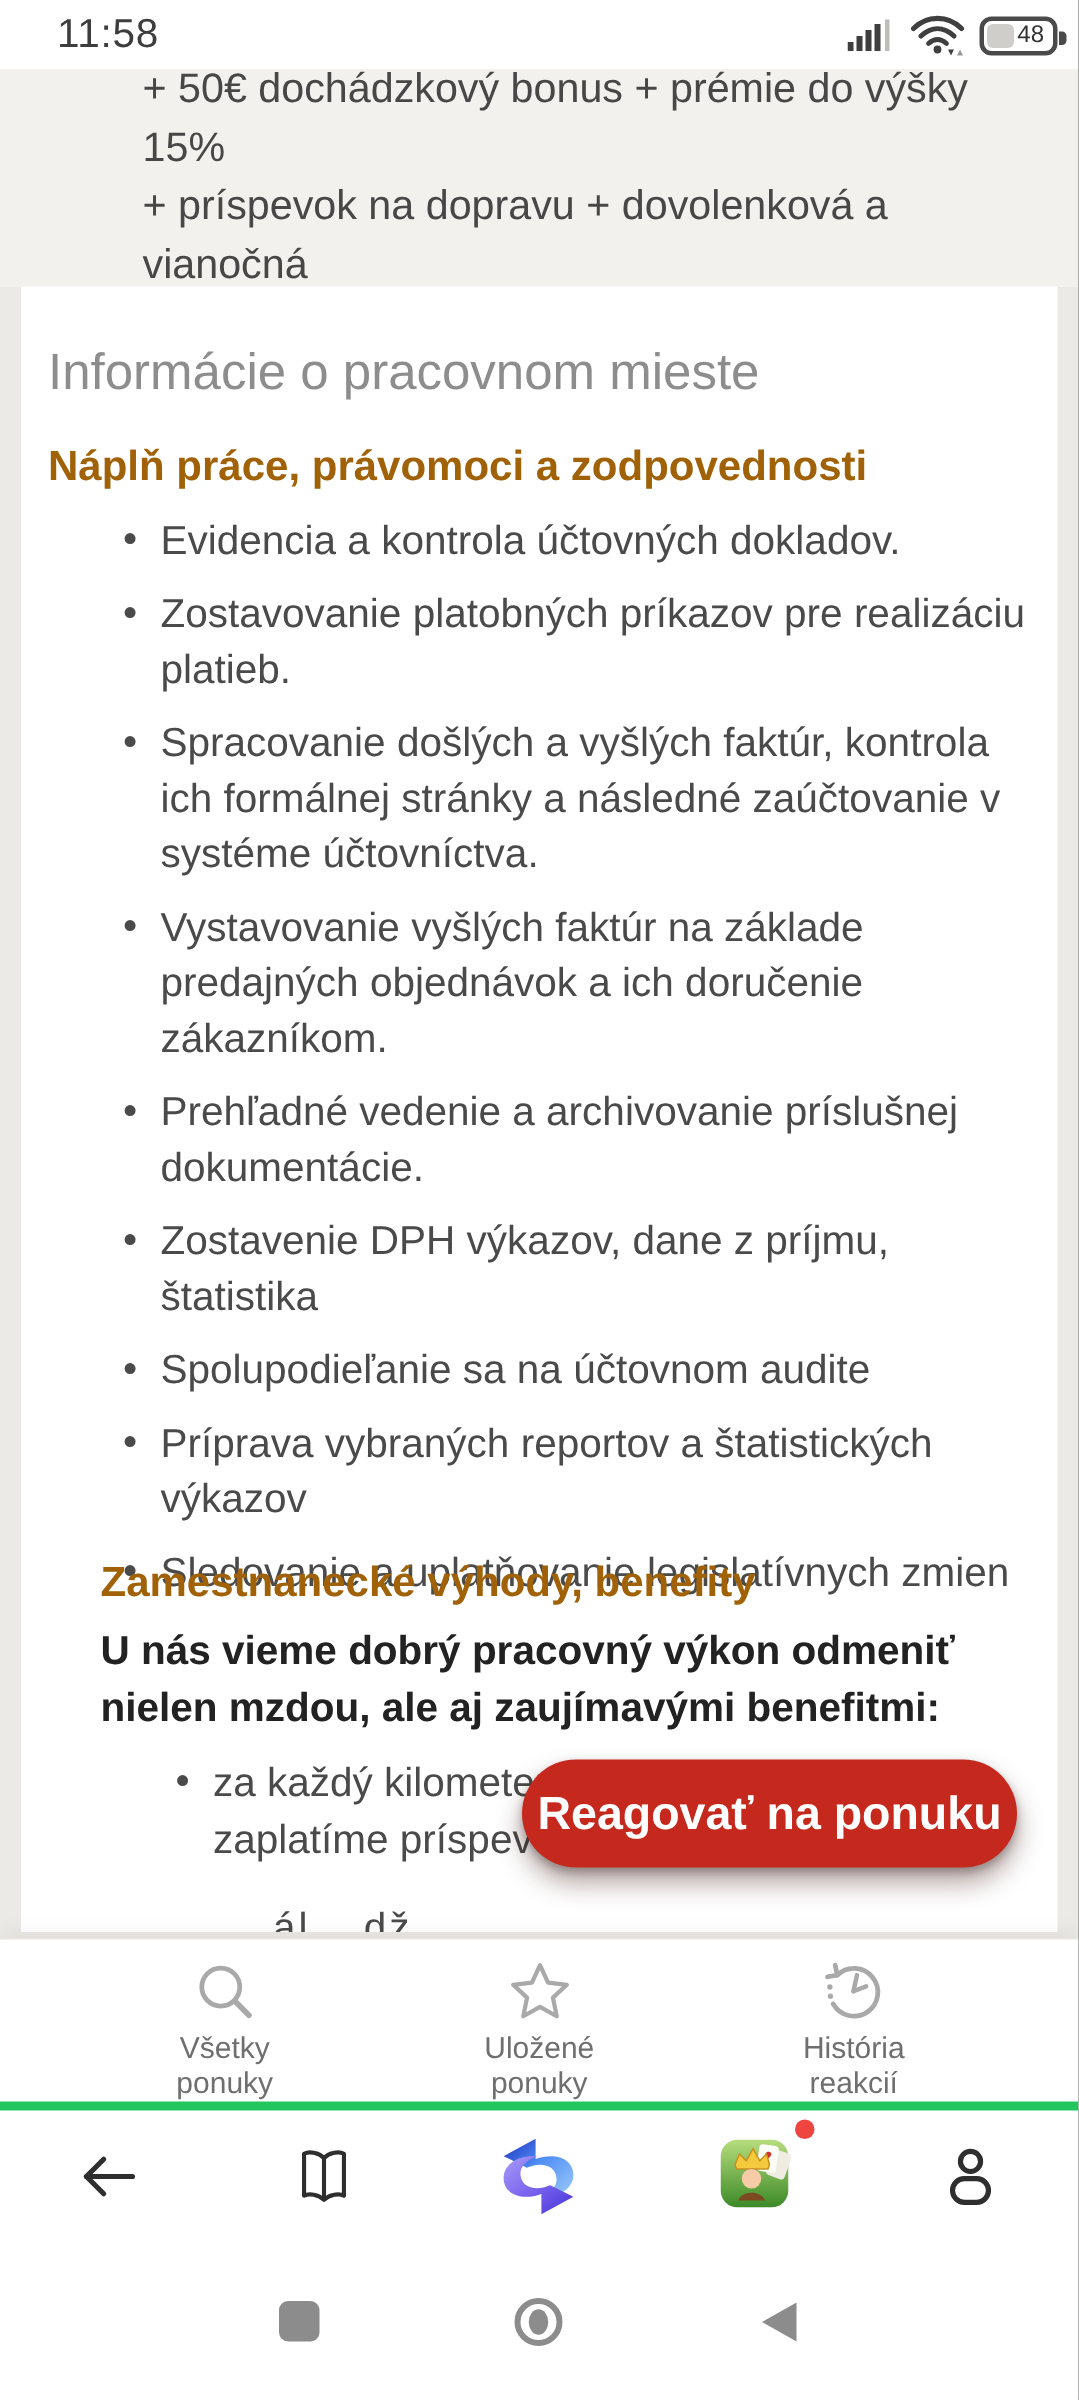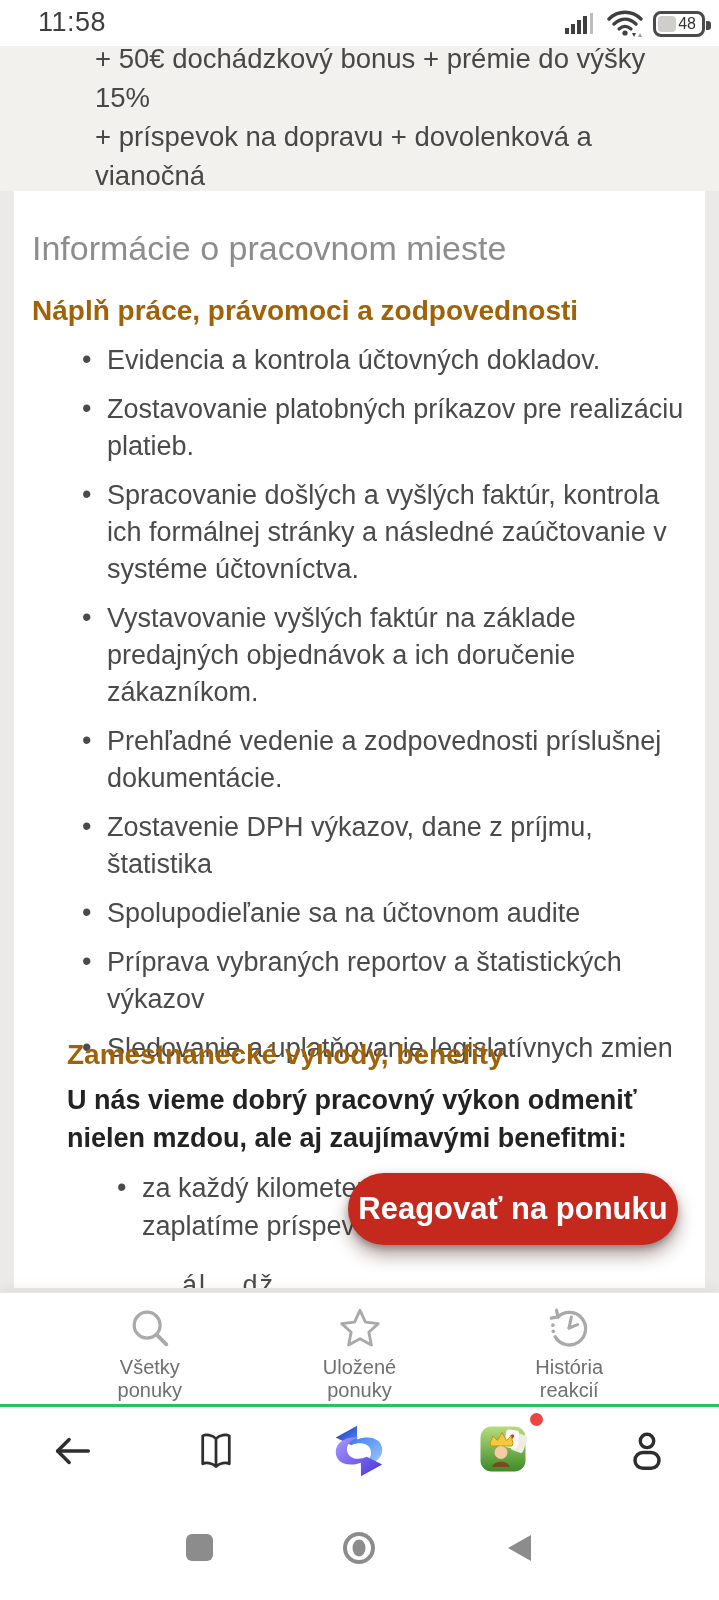--- a/index.html
+++ b/index.html
@@ -38,21 +38,21 @@
   .clipped-line{position:absolute;top:1076px;left:168px;font-size:27px;line-height:37px;color:#4a4a4a;
                 letter-spacing:2px;word-spacing:26px;}
   
   .apply-btn{position:absolute;left:348px;top:1173px;width:330px;height:72px;border:none;border-radius:46px;
     background:#c5281c;color:#fff;font-family:inherit;font-size:31px;font-weight:700;
     display:flex;align-items:center;justify-content:center;z-index:5;cursor:pointer;
     box-shadow:0 10px 18px rgba(60,20,15,.40), 0 3px 6px rgba(0,0,0,.25);}
   
   .bottom-chrome{position:absolute;left:0;right:0;top:1293px;height:307px;background:#fff;z-index:6;
     box-shadow:0 -1px 0 #e9e7e4, 0 -6px 12px rgba(0,0,0,.05);}
-  .app-nav{height:114px;display:flex;padding:4px 45px 0;border-bottom:3px solid #22c55e;}
+  .app-nav{height:114px;display:flex;padding:4px 45px 0;border-bottom:6px solid #22c55e;}
   .nav-item{flex:1;display:flex;flex-direction:column;align-items:center;cursor:pointer;color:#a9a9a9;}
   .nav-item svg{margin-top:8px;}
   .nav-label{margin-top:5px;font-size:20px;line-height:23px;color:#6f6f6f;text-align:center;}
   .toolbar{height:88px;display:flex;align-items:center;color:#2e2e2e;}
   .tb-cell{flex:1;display:flex;justify-content:center;align-items:center;cursor:pointer;position:relative;}
   .game-wrap{position:relative;}
   .notif-dot{position:absolute;top:-12px;right:-16px;width:13px;height:13px;border-radius:50%;background:#ef4540;}
   .android-nav{height:105px;display:flex;align-items:center;justify-content:center;gap:128px;color:#8c8c8c;}
   .recents-sq{width:27px;height:27px;background:#8c8c8c;border-radius:6px;cursor:pointer;}
   .an-btn{cursor:pointer;display:flex;align-items:center;}
@@ -98,21 +98,21 @@
 
   <div class="body-band">
     <div class="card">
       <h1 class="section-title">Informácie o pracovnom mieste</h1>
       <h2 class="sub-heading">Náplň práce, právomoci a zodpovednosti</h2>
       <ul class="duties">
         <li class="duty">Evidencia a kontrola účtovných dokladov.</li>
         <li class="duty">Zostavovanie platobných príkazov pre realizáciu platieb.</li>
         <li class="duty">Spracovanie došlých a vyšlých faktúr, kontrola ich formálnej stránky a následné zaúčtovanie v systéme účtovníctva.</li>
         <li class="duty">Vystavovanie vyšlých faktúr na základe predajných objednávok a ich doručenie zákazníkom.</li>
-        <li class="duty">Prehľadné vedenie a zodpovednosti príslušnej dokumentácie.</li>
+        <li class="duty">Prehľadné vedenie a archivovanie príslušnej dokumentácie.</li>
         <li class="duty">Zostavenie DPH výkazov, dane z príjmu, štatistika</li>
         <li class="duty">Spolupodieľanie sa na účtovnom audite</li>
         <li class="duty">Príprava vybraných reportov a štatistických výkazov</li>
         <li class="duty">Sledovanie a uplatňovanie legislatívnych zmien</li>
       </ul>
       <div class="benefits-block">
         <h2 class="sub-heading" style="margin-top:0">Zamestnanecké výhody, benefity</h2>
         <p class="benefits-intro">U nás vieme dobrý pracovný výkon odmeniť nielen mzdou, ale aj zaujímavými benefitmi:</p>
         <div class="benefit-li">
           <span>za každý kilometer na c</span><br>

